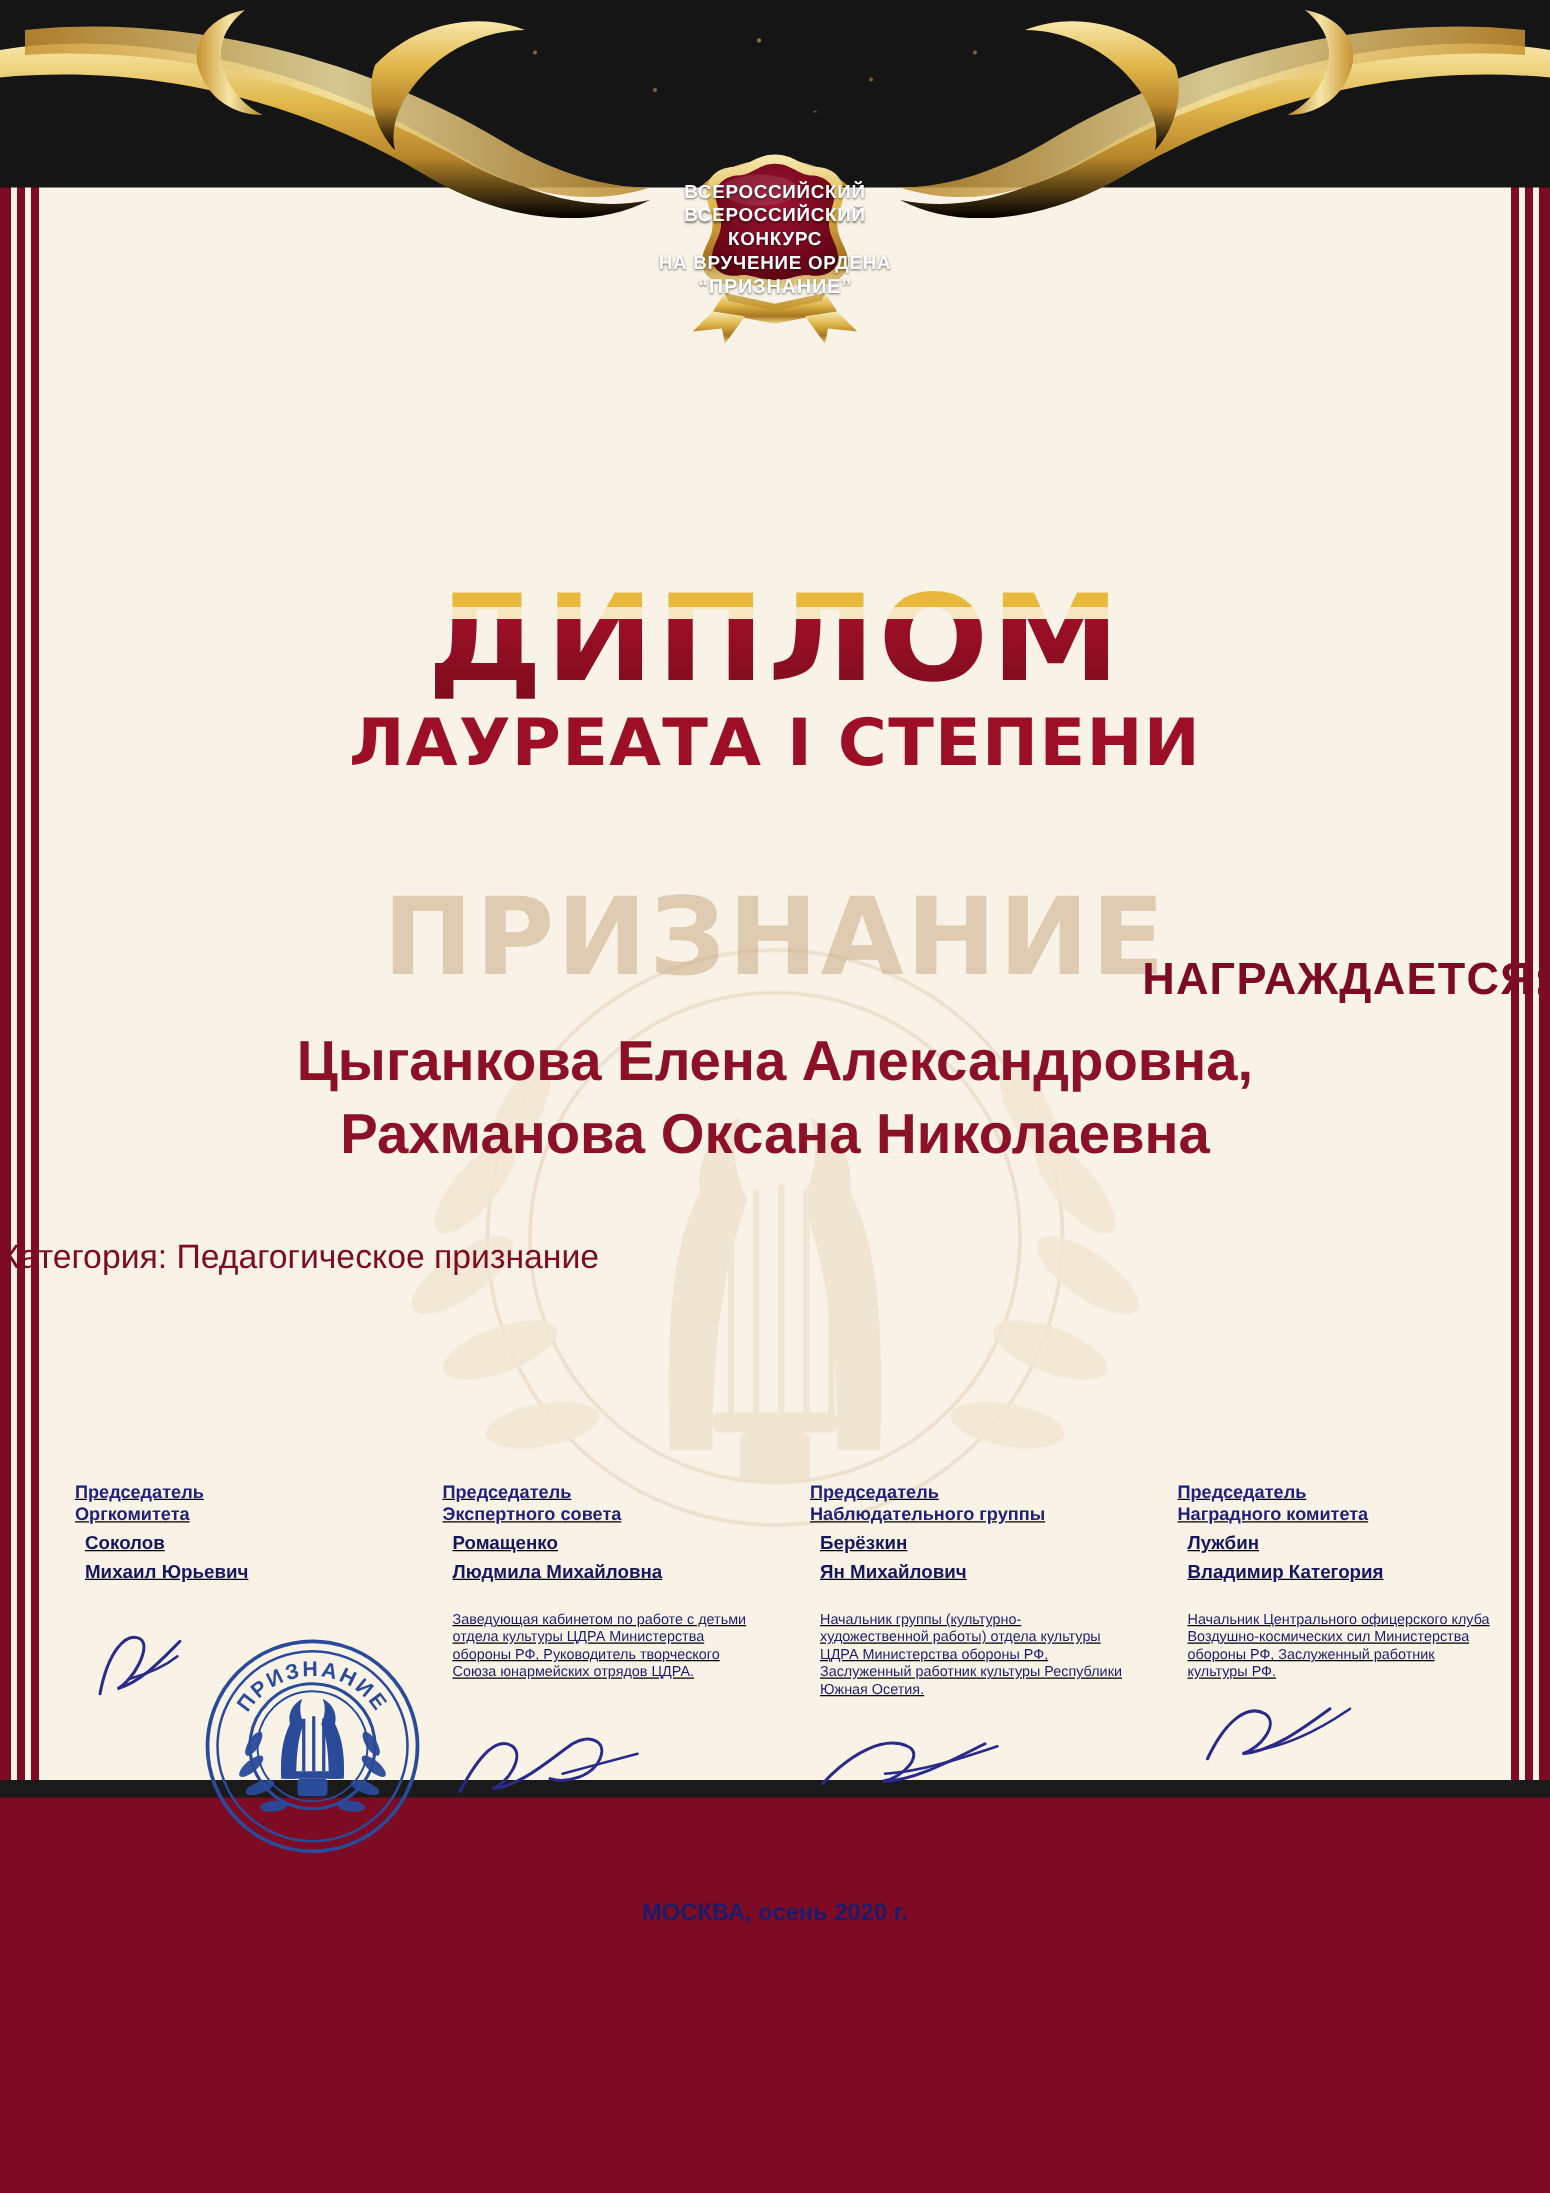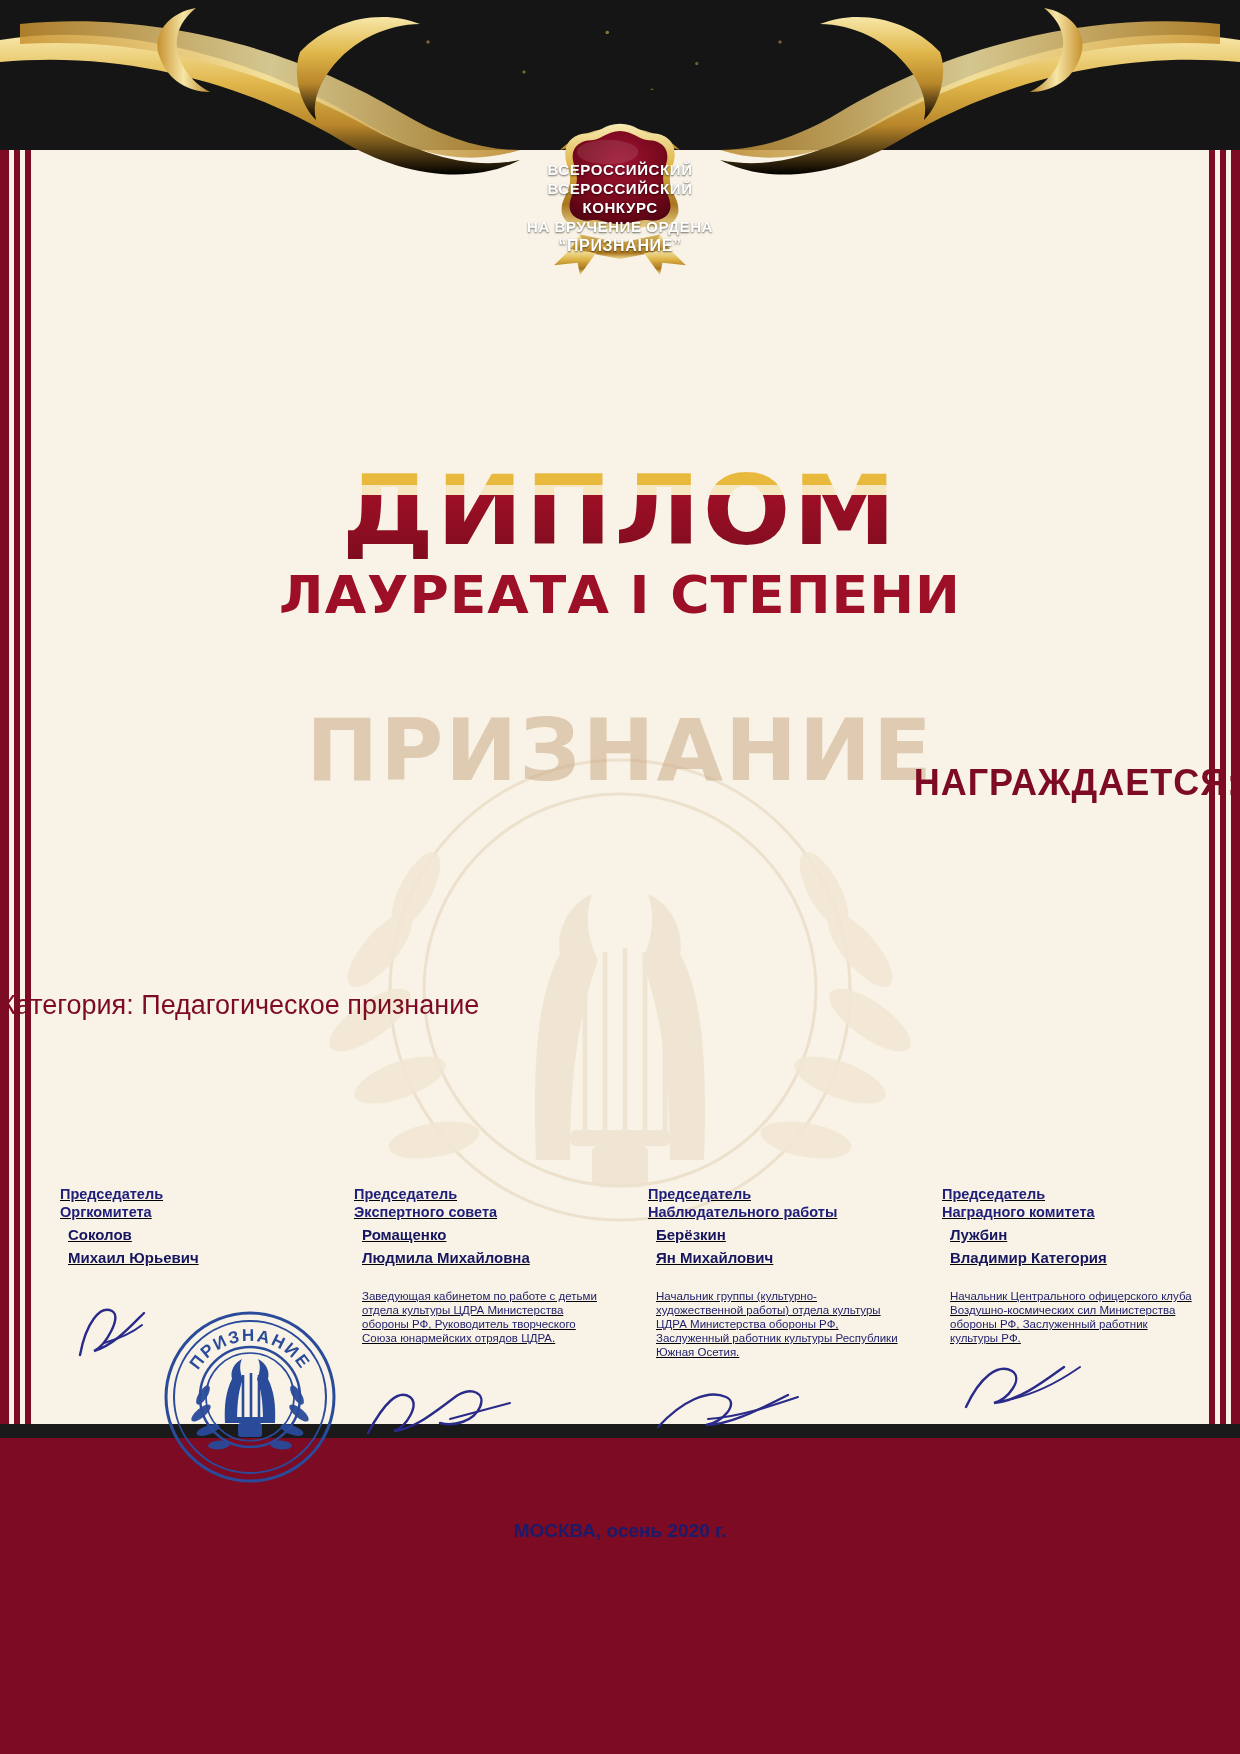--- a/index.html
+++ b/index.html
@@ -119,21 +119,21 @@
     left: 50%;
     top: 0;
     transform: translateX(-50%);
     width: 250px;
     height: 160px;
   }
   .badge-text {
     position: absolute;
     left: 0;
     right: 0;
-    top: 40px;
+    top: 24px;
     color: #ffffff;
     font-weight: bold;
     font-size: 15px;
     line-height: 19px;
     letter-spacing: .6px;
     text-shadow: 0 1px 2px rgba(0,0,0,.6);
   }
   .badge-text .big { font-size: 16px; }
 
   
@@ -408,20 +408,24 @@
         <ellipse cx="46" cy="-130" rx="42" ry="16" transform="rotate(-62 46 -130)"></ellipse>
       </g>
     </g>
   </svg>
   <div class="wm-text" style="top:700px">ПРИЗНАНИЕ</div>
 
   <div class="diploma-title">ДИПЛОМ</div>
   <div class="diploma-subtitle">ЛАУРЕАТА I СТЕПЕНИ</div>
 
   <div class="awarded-label">НАГРАЖДАЕТСЯ:</div>
+  <div class="recipient">
+    <div>Цыганкова Елена Александровна,</div>
+    <div>Рахманова Оксана Николаевна</div>
+  </div>
   <div class="category">Категория: Педагогическое признание</div>
 
   <div class="signatories">
 
     <div class="sig-col">
       <div class="sig-role">
         <div>Председатель</div>
         <div>Оргкомитета</div>
       </div>
       <div class="sig-name">Соколов</div>
@@ -443,21 +447,21 @@
       <div class="sig-desc">Заведующая кабинетом по работе с детьми отдела культуры ЦДРА Министерства обороны РФ, Руководитель творческого Союза юнармейских отрядов ЦДРА.</div>
       <svg class="sig-scribble" viewBox="0 0 180 70" style="margin-top:34px">
         <path d="M14,54 C30,24 44,10 56,18 C66,26 52,48 40,52 C62,50 84,30 104,16 C118,8 132,14 126,28 C120,42 100,48 86,44" fill="none" stroke="#2a2a8a" stroke-width="2.4" stroke-linecap="round"></path>
         <path d="M96,40 L156,24" fill="none" stroke="#2a2a8a" stroke-width="2" stroke-linecap="round"></path>
       </svg>
     </div>
 
     <div class="sig-col">
       <div class="sig-role">
         <div>Председатель</div>
-        <div>Наблюдательного работы</div>
+        <div>Наблюдательного группы</div>
       </div>
       <div class="sig-name">Берёзкин</div>
       <div class="sig-name">Ян Михайлович</div>
       <div class="sig-desc">Начальник группы (культурно-художественной работы) отдела культуры ЦДРА Министерства обороны РФ, Заслуженный работник культуры Республики Южная Осетия.</div>
       <svg class="sig-scribble" viewBox="0 0 180 70" style="margin-top:20px">
         <path d="M10,48 C34,22 60,10 78,18 C92,24 74,44 58,46 C82,46 112,30 140,16" fill="none" stroke="#2a2a8a" stroke-width="2.4" stroke-linecap="round"></path>
         <path d="M60,40 C90,38 120,28 150,18" fill="none" stroke="#2a2a8a" stroke-width="2" stroke-linecap="round"></path>
       </svg>
     </div>
 

